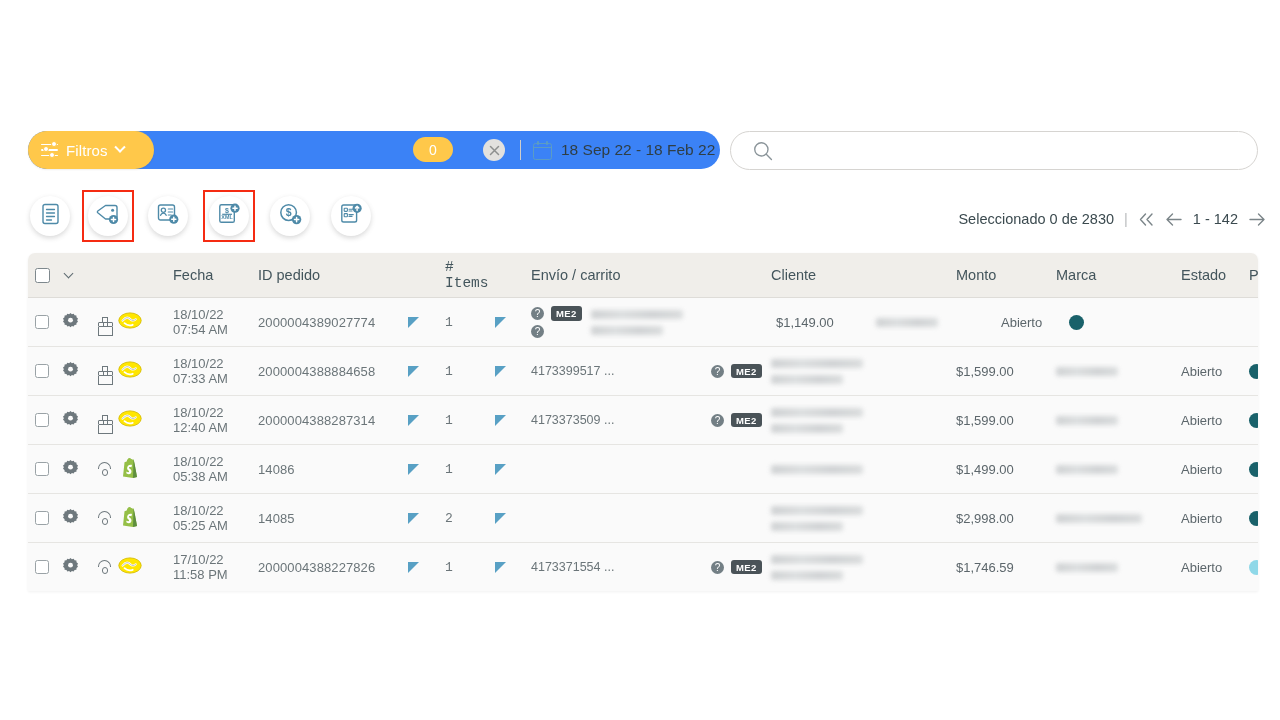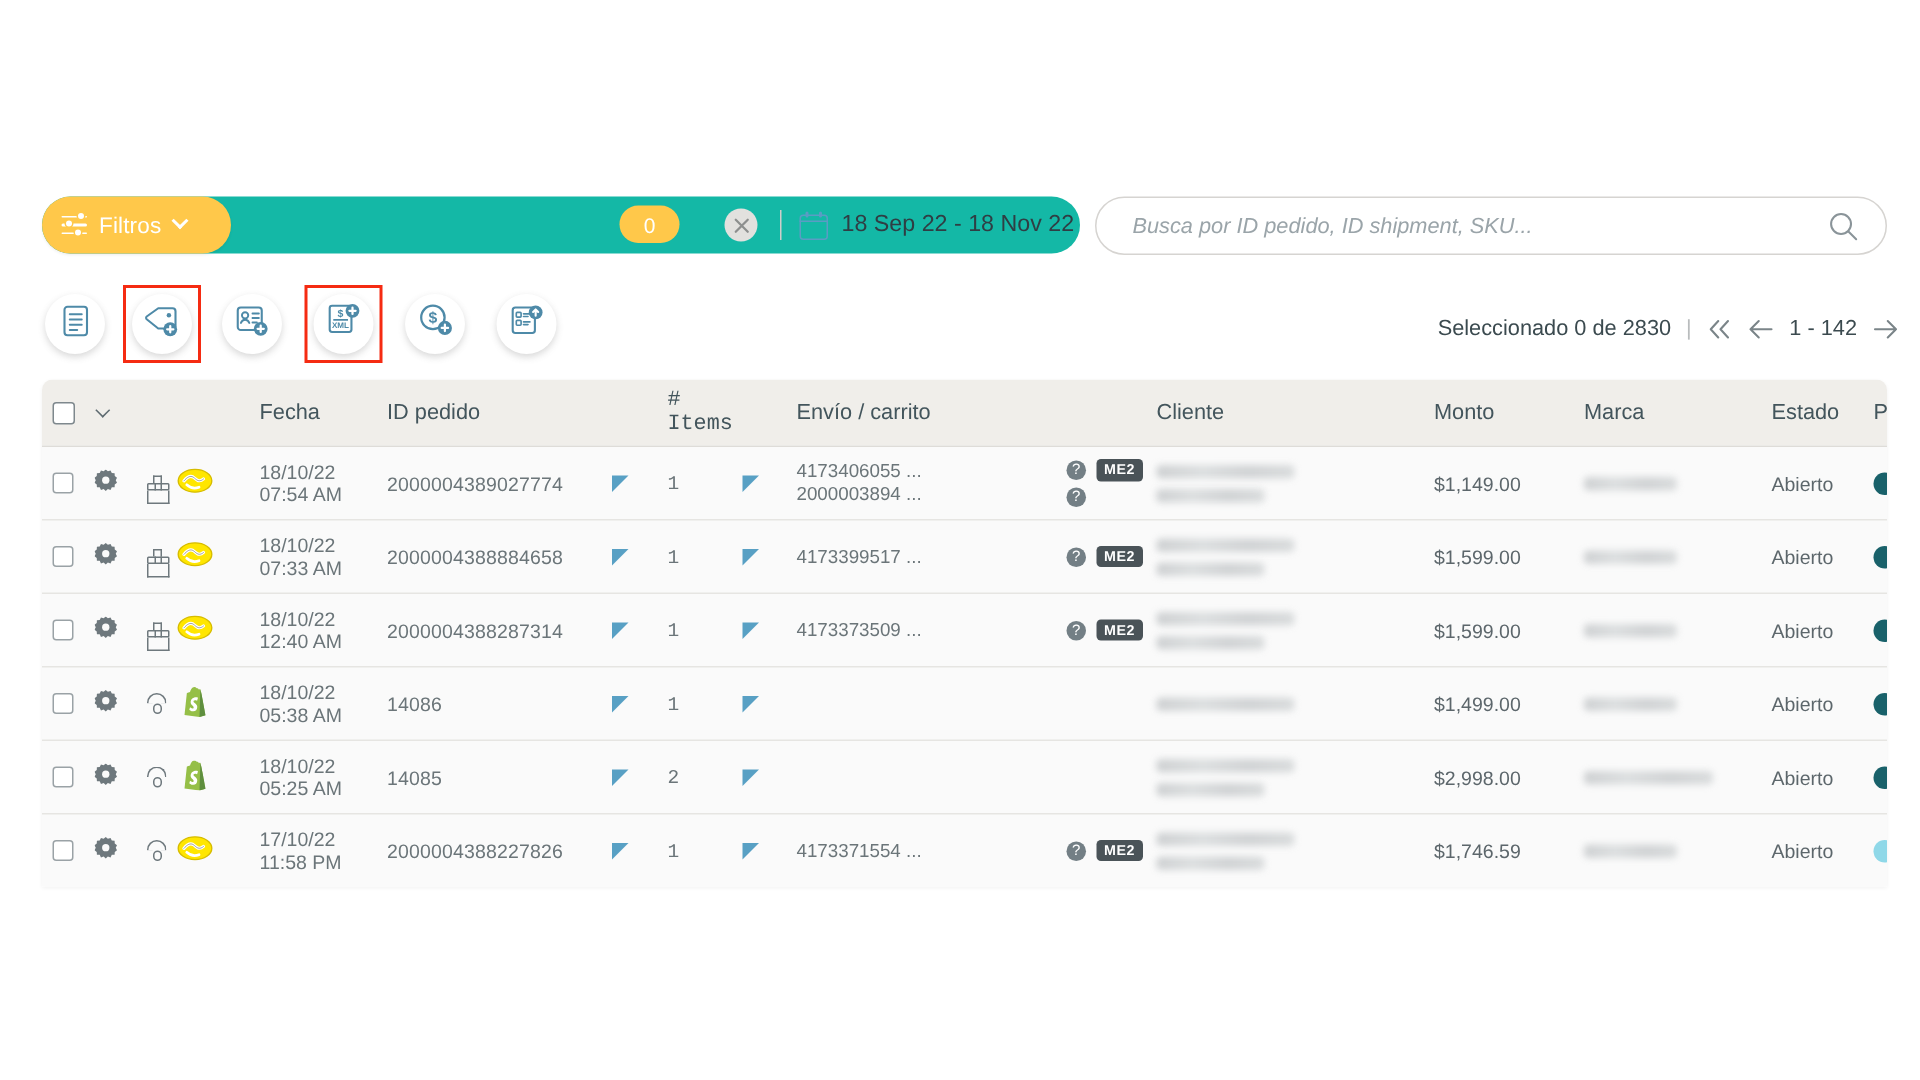--- a/index.html
+++ b/index.html
@@ -9,21 +9,21 @@
     background:#ffffff;
     font-family:"Liberation Sans", sans-serif;
     color:#3b4a4f;
     overflow:hidden;
     position:relative;
   }
 
   
   #filterbar{
     position:absolute; left:28px; top:131px; width:692px; height:38px;
-    background:#14b8a6; border-radius:19px;
+    background:#3b82f6; border-radius:19px;
     display:flex; align-items:center;
   }
   .filters-pill{
     height:38px; min-width:126px; padding:0 16px 0 13px;
     background:#ffc84a; border-radius:19px;
     display:flex; align-items:center; gap:8px;
     color:#ffffff; font-size:15px; cursor:pointer;
     box-shadow:0 1px 2px rgba(0,0,0,.07);
   }
   .filters-pill .lbl{ font-size:15px; letter-spacing:.1px; }
@@ -203,26 +203,25 @@
 
   <div class="vdiv"></div>
 
   <div class="daterange">
     <span class="cal-ico">
       <span class="pin a"></span>
         <span class="pin b"></span>
       <span class="bd"></span>
         <span class="bar"></span>
     </span>
-    <span class="txt">18 Sep 22 -  18 Nov 22</span>
+    <span class="txt">18 Sep 22 -  18 Feb 22</span>
   </div>
 </div>
 
 <div id="searchbox">
-  <input type="text" placeholder="Busca por ID pedido, ID shipment, SKU..." style="">
   <svg class="mag" viewBox="0 0 22 22">
     <circle cx="9.2" cy="9.2" r="7.3" fill="none" stroke="#8a9499" stroke-width="1.5"></circle>
     <path d="M14.6 14.6 L20.3 20.3" stroke="#8a9499" stroke-width="1.5" stroke-linecap="round"></path>
   </svg>
 </div>
 
 <div id="toolbar">
   <div class="tb-wrap" id="tbwrap">
       <div class="tb-btn" style="left: 0px;">
         <span><svg width="19" height="22" viewBox="0 0 19 22">
@@ -357,26 +356,20 @@
           </div>
         </div>
     <div class="c-id"><span class="idtxt">2000004389027774</span></div>
     <div class="c-tri1">
           <span class="tri"></span>
         </div>
     <div class="c-items"><span>1</span></div>
     <div class="c-tri2">
           <span class="tri"></span>
         </div>
-    <div class="c-envio">
-          <div class="env">
-            <div>4173406055 ...</div>
-            <div>2000003894 ...</div>
-          </div>
-        </div>
     <div class="c-help">
           <div class="helpstack">
             <div class="helprow">
               <span class="qmark">?</span>
               <span class="me2">ME2</span>
             </div>
             <div class="helprow">
               <span class="qmark">?</span>
             </div>
           </div>

